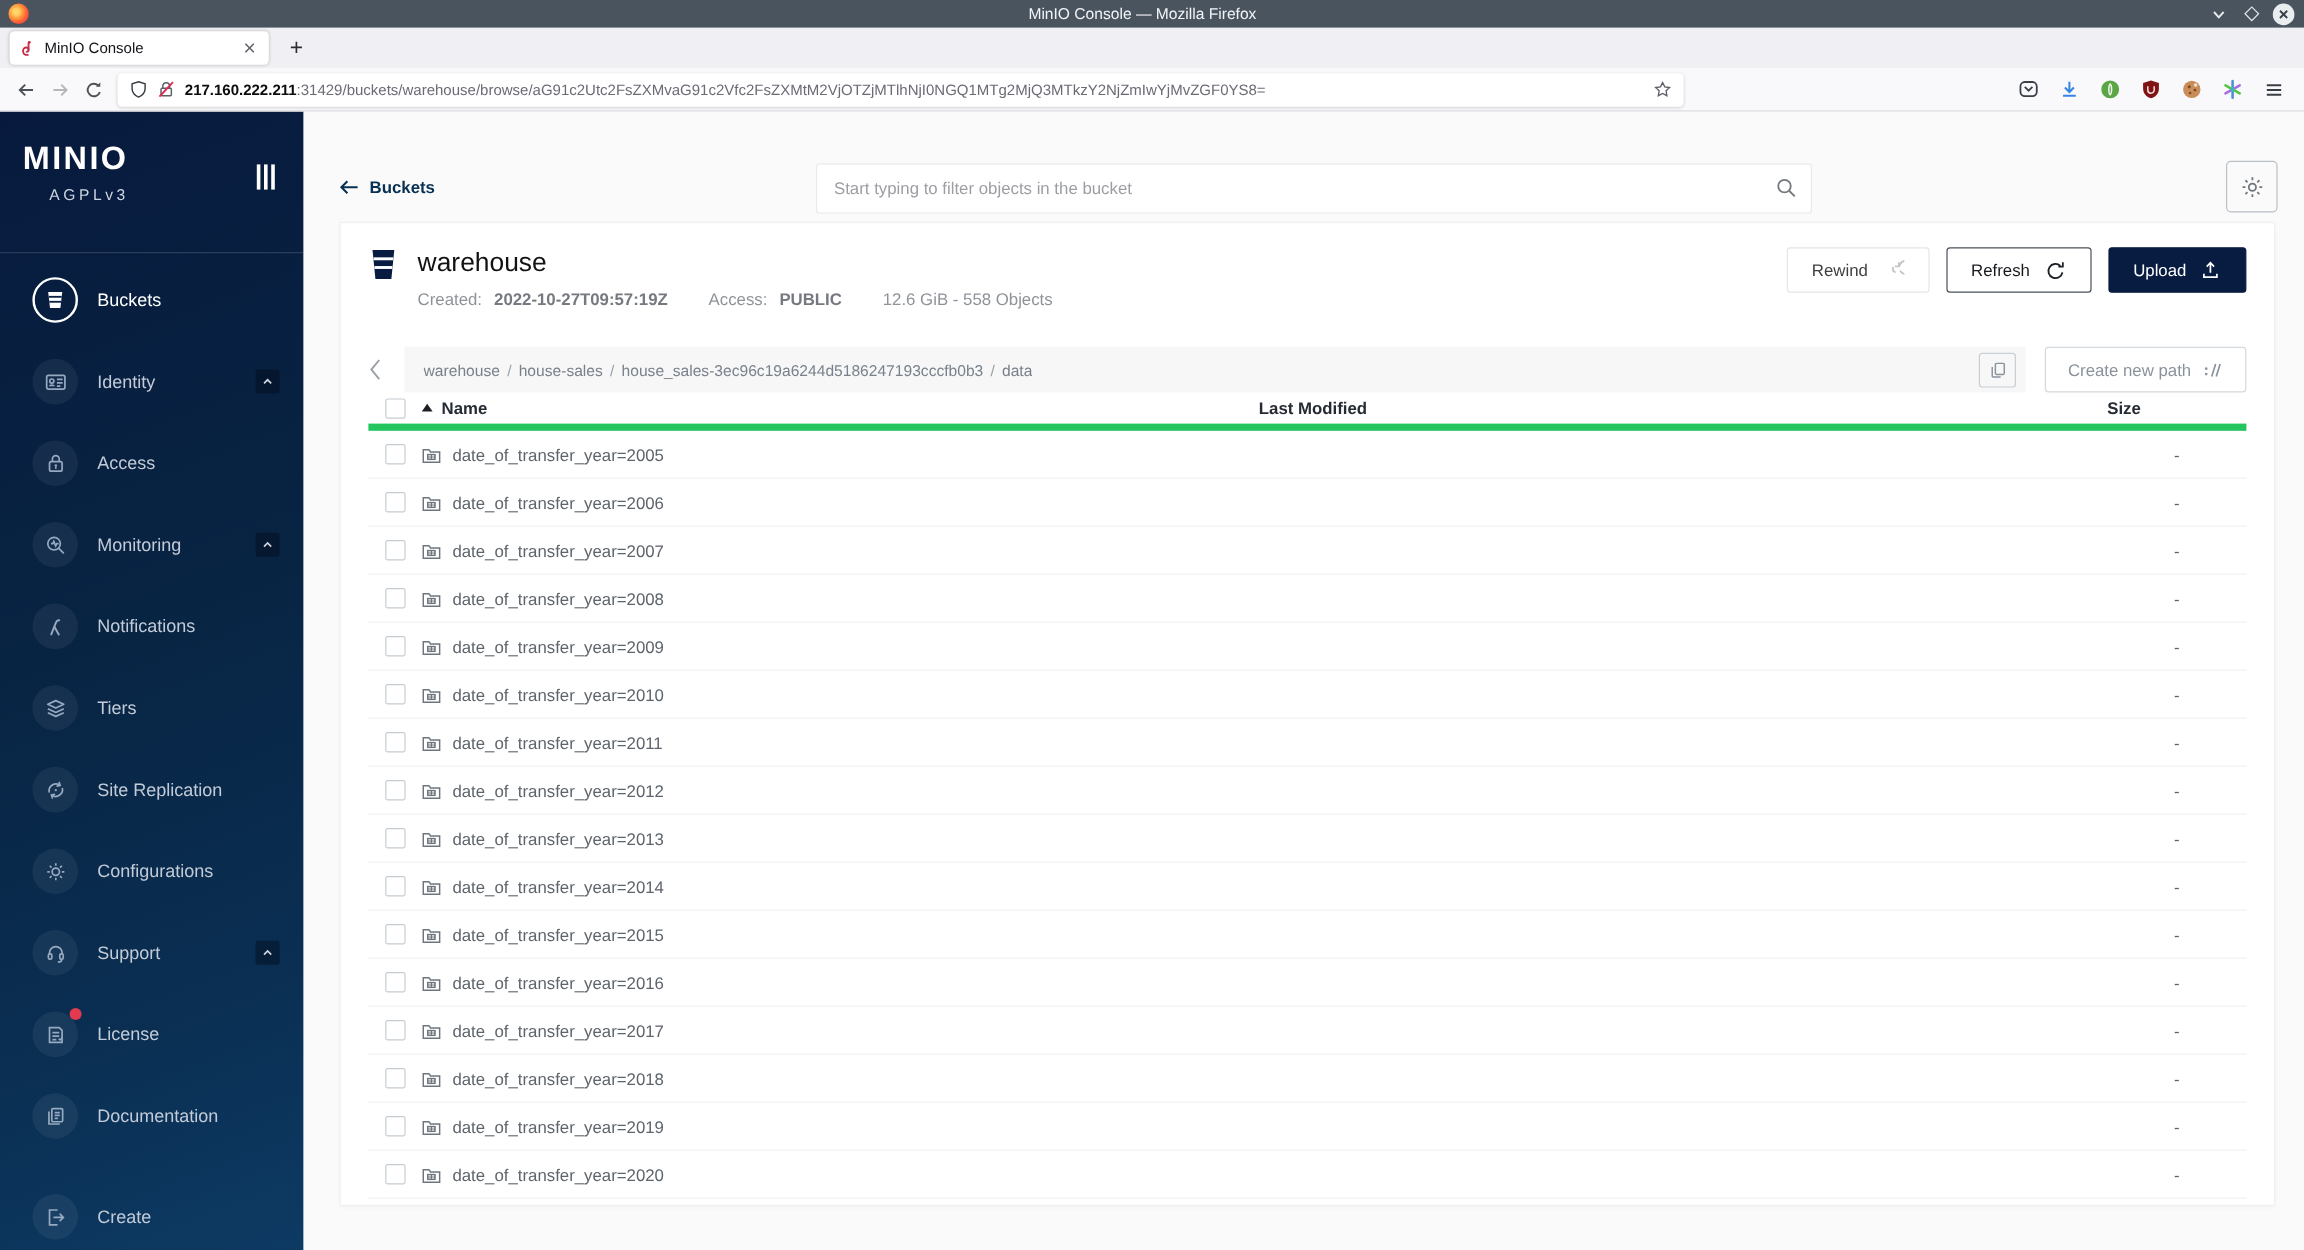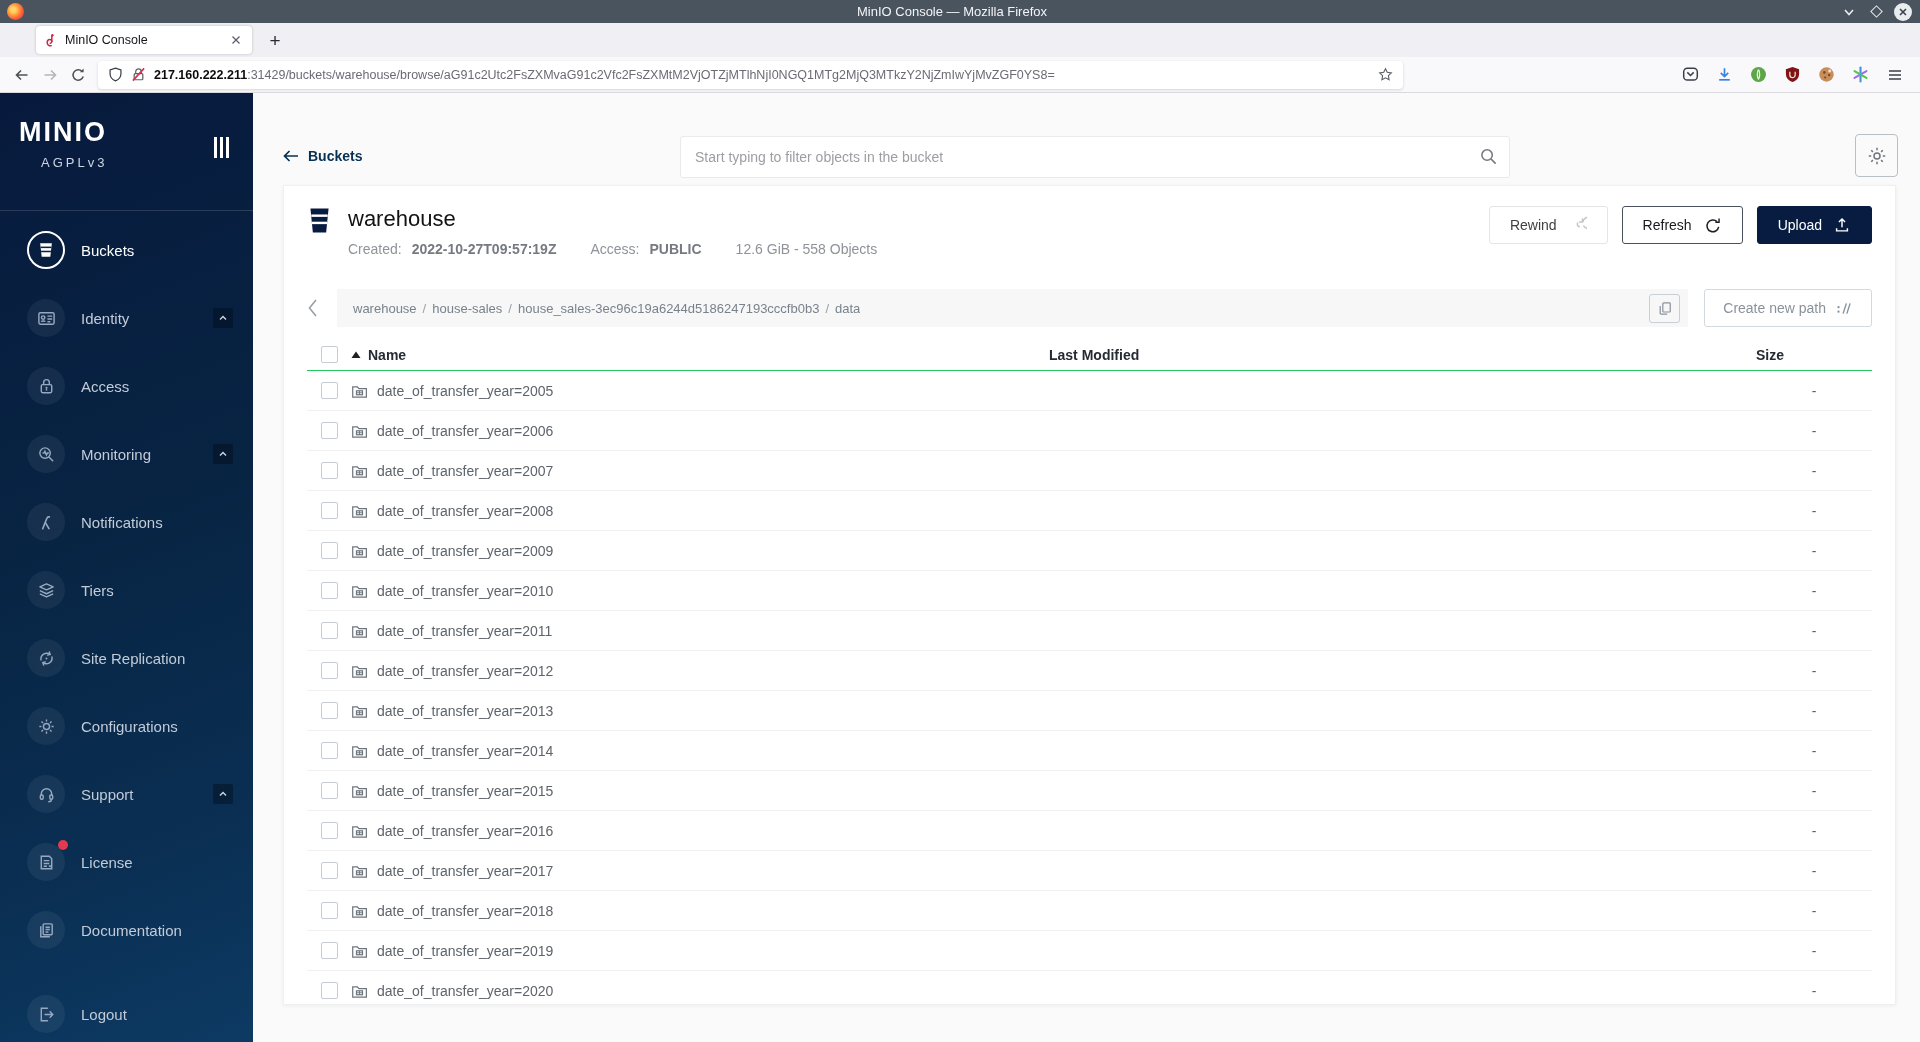--- a/index.html
+++ b/index.html
@@ -10,21 +10,21 @@
   
   .titlebar { height:23px; background:#4a545f; display:flex; align-items:center; position:relative; flex:none; }
   .fx-logo { width:17px; height:17px; border-radius:50%; margin-left:7px;
              background:radial-gradient(circle at 38% 40%, #ffd567 0 16%, #ff9a3c 38%, #ff5a36 62%, #d8345a 100%); }
   .win-title { position:absolute; left:0; right:16px; text-align:center; color:#f2f4f7; font-size:13px; }
   .win-controls { margin-left:auto; display:flex; align-items:center; gap:9px; padding-right:8px; z-index:2; }
   .wc { width:18px; height:18px; display:flex; align-items:center; justify-content:center; cursor:default; }
   .diamond { width:9px; height:9px; border:1.6px solid #e8eaed; transform:rotate(45deg); }
   .wc.close { width:18px; height:18px; border-radius:50%; background:#e9edf0; }
 
-  .tabbar { height:34px; background:#f0f0f4; display:flex; align-items:center; flex:none;padding-left:28px; }
+  .tabbar { height:34px; background:#f0f0f4; display:flex; align-items:center; flex:none; }
   .tab { width:216px; height:28px; margin-left:8px; background:#fff; border-radius:4px;
          box-shadow:0 0 3px rgba(0,0,0,.22); display:flex; align-items:center; padding:0 8px; }
   .tab-title { font-size:12.5px; color:#15141a; margin-left:7px; flex:1; }
   .tab-close { width:16px; height:16px; display:flex; align-items:center; justify-content:center; cursor:pointer; }
   .new-tab { width:26px; height:26px; margin-left:10px; border:none; background:transparent; font-size:19px;
              color:#2b2b33; cursor:pointer; line-height:1; }
 
   .toolbar { height:36px; background:#f9f9fb; border-bottom:1px solid #d9d9de; display:flex; align-items:center;
              padding:0 8px; flex:none; }
   .nav-btn { width:28px; height:28px; display:flex; align-items:center; justify-content:center; border-radius:4px; cursor:pointer; }
@@ -99,21 +99,21 @@
   .crumb { cursor:pointer; }
   .crumb .sep { padding:0 6px; color:#9aa2ab; }
   .crumb:last-child .sep { display:none; }
   .copy-btn { margin-left:auto; width:31px; height:29px; background:#f7f7f7; border:1px solid #c8cfd5; border-radius:3px;
               display:flex; align-items:center; justify-content:center; cursor:pointer; }
   .create-btn { margin-left:16px; height:38px; padding:12px 18px; border:1px solid #d4d9dd; border-radius:3px;
                 background:#fff; color:#8a929b; font-size:14px; display:flex; align-items:center; gap:10px; cursor:pointer;
                 font-family:"Liberation Sans","DejaVu Sans",sans-serif; }
 
   .grid { display:grid; grid-template-columns:44px 1fr 707px 116px; align-items:center; }
-  .tbl-head { margin-top:12px; height:32px; border-bottom:1px solid #22c55e; font-size:14px; font-weight:bold; color:#252b33; }
+  .tbl-head { margin-top:0; height:32px; border-bottom:6px solid #22c55e; font-size:14px; font-weight:bold; color:#252b33; }
   .c-check { display:flex; justify-content:center; }
   .checkbox { width:17px; height:17px; border:1px solid #c6ccd2; border-radius:2px; background:#fff; cursor:pointer; }
   .h-name { display:flex; align-items:center; gap:7px; }
   .c-size-h { text-align:left; }
   .row { height:40px; border-bottom:1px solid #f1f1f1; cursor:pointer; }
   .c-name { display:flex; align-items:center; gap:9px; font-size:14px; color:#5e646b; }
   .c-size { text-align:center; font-size:14px; color:#5e646b; }
 
   svg { display:block; }
 </style>
@@ -405,21 +405,21 @@
           <span class="s-label">Documentation</span>
         </div>
 
         <div class="side-item logout">
           <span class="s-icon">
             <svg width="19" height="19" viewBox="0 0 20 20" fill="none" stroke="#96a9c0" stroke-width="1.5" stroke-linecap="round">
                 <path d="M11 3.5H4.5v13H11"></path>
                 <path d="M8.5 10h8M13.8 7.2L16.6 10l-2.8 2.8"></path>
               </svg>
           </span>
-          <span class="s-label">Logout</span>
+          <span class="s-label">Create</span>
         </div>
 
       </nav>
     </aside>
 
     <main class="main">
 
       <div class="page-head">
         <div class="back-link">
           <span>

